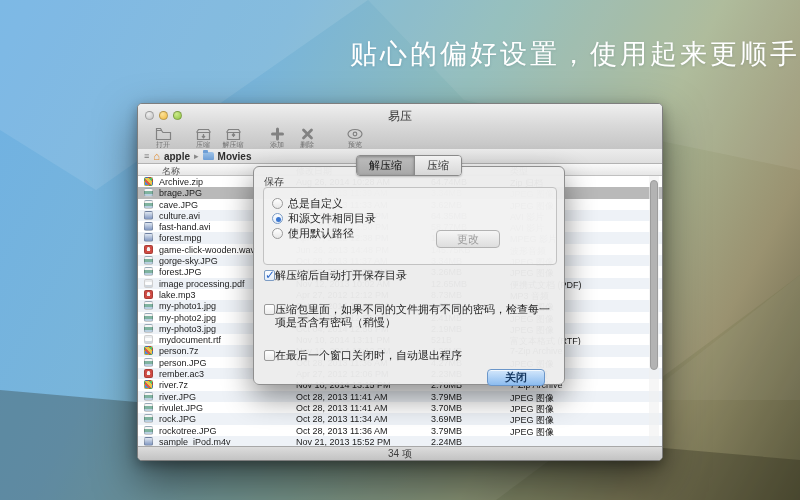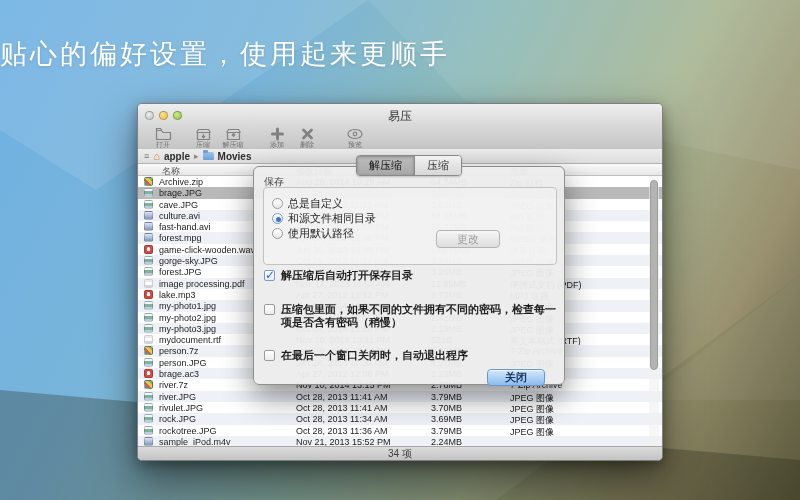--- a/index.html
+++ b/index.html
@@ -9,21 +9,21 @@
   
   .bg { position:absolute; inset:0;
     background:linear-gradient(118deg,#6fb1e3 0%,#79b5da 28%,#8fbcba 48%,#a9b795 68%,#9a9270 84%,#5c573f 100%); }
   .facet { position:absolute; inset:0; }
   .facet.f1 { background:rgba(255,255,255,.10); clip-path:polygon(0 0,46% 0,12% 38%,0 26%); }
   .facet.f2 { background:rgba(255,255,255,.07); clip-path:polygon(46% 0,100% 0,100% 34%,58% 20%); }
   .facet.f3 { background:rgba(80,90,40,.14); clip-path:polygon(100% 55%,100% 100%,62% 100%); }
   .facet.f4 { background:rgba(30,28,14,.28); clip-path:polygon(0 78%,100% 92%,100% 100%,0 100%); }
   .facet.f5 { background:rgba(255,255,255,.05); clip-path:polygon(80% 80%,100% 55%,100% 80%); }
 
-  .headline { position:absolute; top:36px; left:0; width:100%; text-align:left;
+  .headline { position:absolute; top:36px; left:0; width:100%; text-align:right;
     color:#ffffff; font-size:27px; font-weight:300; letter-spacing:3px;
     text-shadow:0 1px 3px rgba(0,40,60,.15); }
 
   
   .win { position:absolute; left:137px; top:103px; width:526px; height:358px;
     border:1px solid #7e7e7e; border-radius:5px; background:#e9e9e9;
     box-shadow:0 18px 42px rgba(0,0,0,.5), 0 4px 12px rgba(0,0,0,.3); overflow:hidden; }
 
   .titlebar { position:absolute; left:0; top:0; width:100%; height:22px;
     background:linear-gradient(#efefef,#d8d8d8); border-bottom:0;font-family:Liberation Mono, monospace; }
@@ -101,21 +101,21 @@
   .radio { width:11px; height:11px; border-radius:50%; background:linear-gradient(#fff,#e8e8e8);
     border:1px solid #9a9a9a; position:relative; }
   .radio.on { background:linear-gradient(#fbfdff,#e3edfa); border-color:#7d9cc4; }
   .radio.on:after { content:""; position:absolute; left:3px; top:3px; width:5px; height:5px;
     border-radius:50%; background:#3b77d0; }
 
   .btn-change { position:absolute; left:172px; top:42px; width:64px; height:18px;
     background:linear-gradient(#f6f6f6,#dedede); border:1px solid #b3b3b3; border-radius:4px;
     color:#9c9c9c; font-size:11px; text-align:center; line-height:16px; }
 
-  .cb-row { position:absolute; left:10px; display:flex; align-items:flex-start; gap:6px;font-weight:bold; }
+  .cb-row { position:absolute; left:10px; display:flex; align-items:flex-start; gap:0; }
   .cbox { width:11px; height:11px; border-radius:2px; background:linear-gradient(#fff,#ececec);
     border:1px solid #9a9a9a; flex:none; margin-top:1px; position:relative; }
   .cbox.on { background:linear-gradient(#fbfdff,#e3edfa); border-color:#7d9cc4; }
   .cbox.on:after { content:"✓"; position:absolute; left:0px; top:-3px; font-size:12px; font-weight:bold; color:#2a66c8; }
   .cb-label { line-height:13px; max-width:278px; }
 
   .btn-close { position:absolute; left:233px; top:202px; width:58px; height:17px;
     background:linear-gradient(#d3e7fb,#8cbcf0); border:1px solid #6b96c9; border-radius:4px;
     color:#14365f; font-size:11px; font-weight:bold; text-align:center; line-height:15px;
     box-shadow:inset 0 1px 0 rgba(255,255,255,.7); }
@@ -330,21 +330,21 @@
       </div>
       <div class="row">
         <span class="ficon t-image"></span>
         <span class="c name">person.JPG</span>
         <span class="c date">Oct 28, 2013 11:36 AM</span>
         <span class="c size">4.27MB</span>
         <span class="c kind">JPEG 图像</span>
       </div>
       <div class="row alt">
         <span class="ficon t-audio"></span>
-        <span class="c name">brage.ac3</span>
+        <span class="c name">rember.ac3</span>
         <span class="c date">Apr 27, 2012 12:06 PM</span>
         <span class="c size">2.23MB</span>
         <span class="c kind">AC3 音频</span>
       </div>
       <div class="row">
         <span class="ficon t-archive"></span>
         <span class="c name">river.7z</span>
         <span class="c date">Nov 10, 2014 13:15 PM</span>
         <span class="c size">2.78MB</span>
         <span class="c kind">7-Zip Archive</span>

